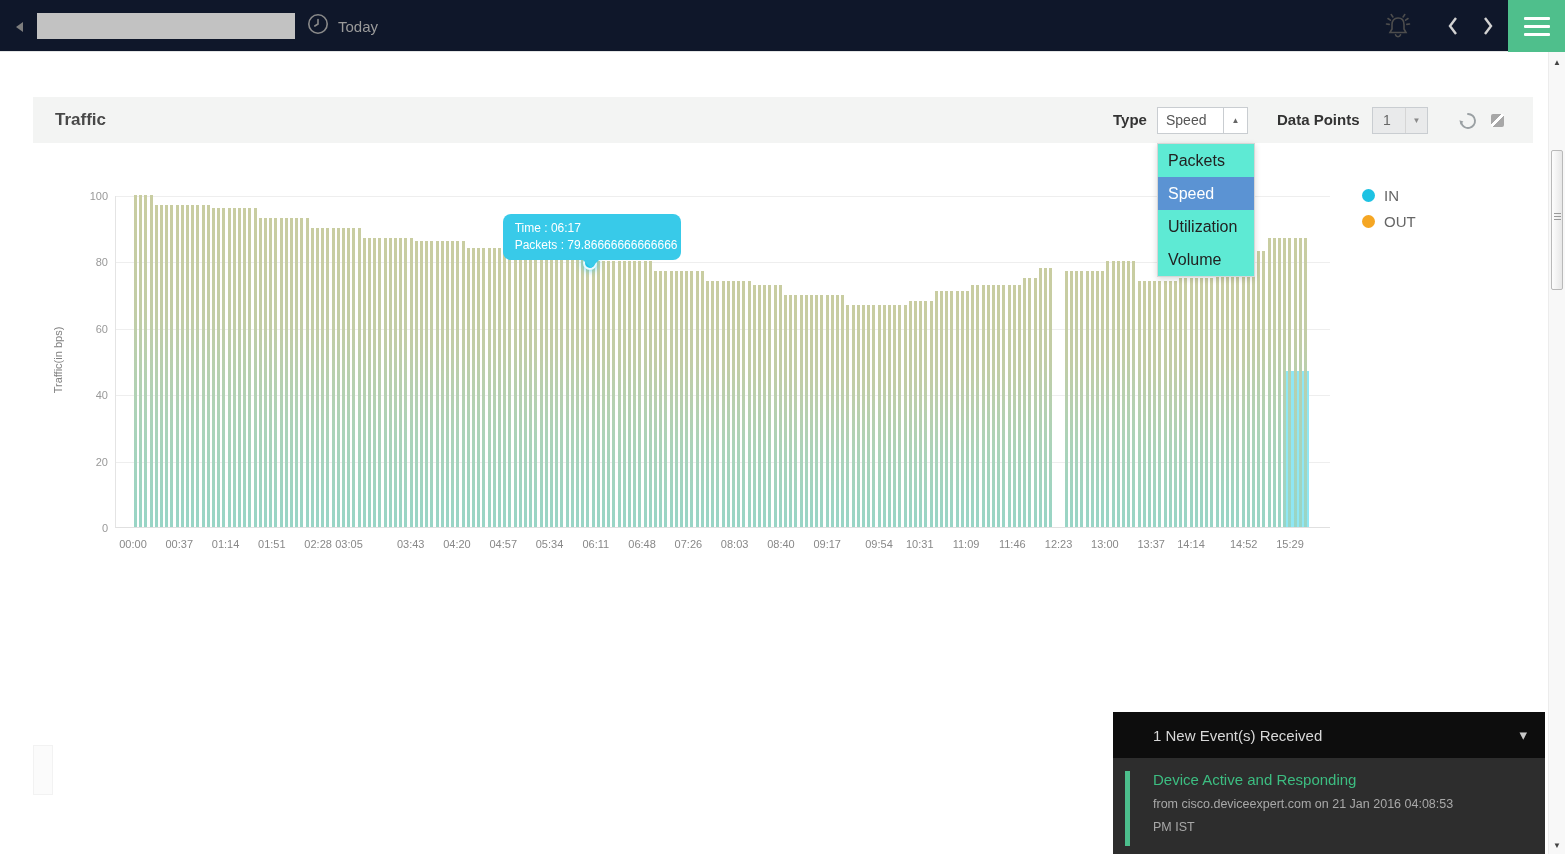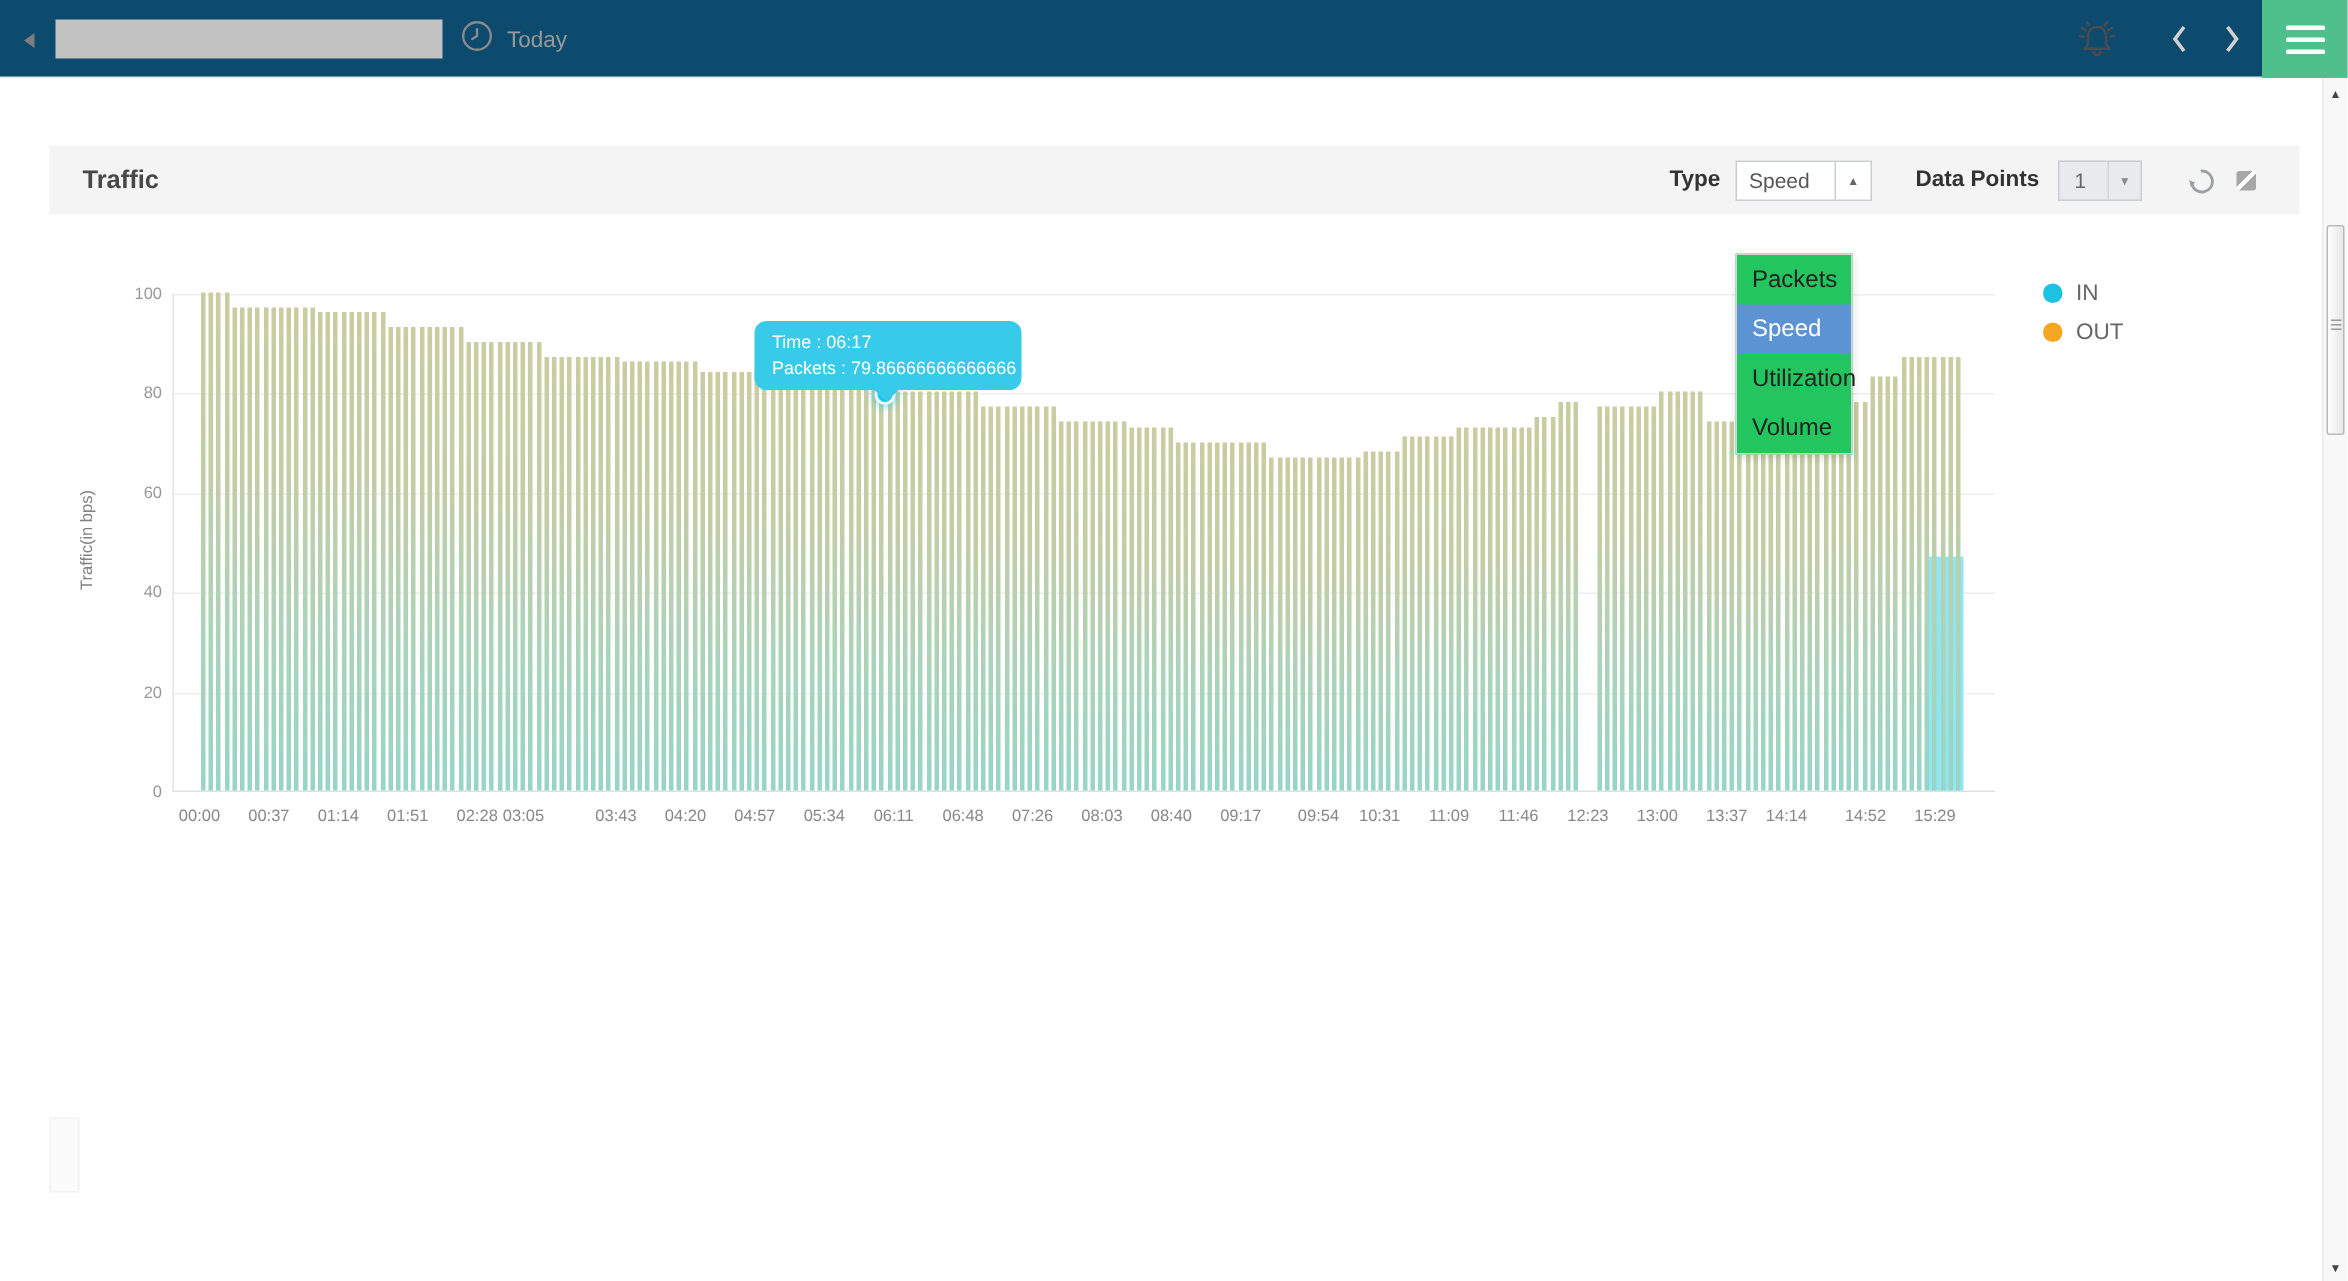--- a/index.html
+++ b/index.html
@@ -2,21 +2,21 @@
 <html><head>
 <meta charset="utf-8">
 <style>
   * { margin:0; padding:0; box-sizing:border-box; }
   html,body { width:1565px; height:854px; overflow:hidden; background:#fff;
     font-family:"Liberation Sans", sans-serif; }
   #screen { position:relative; width:1565px; height:854px; background:#fff; }
 
   
   #topbar { position:absolute; left:0; top:0; width:1565px; height:52px;
-    background:#0c4a6e; border-bottom:1px solid #e3e5e5; }
+    background:#0f172a; border-bottom:1px solid #e3e5e5; }
   #back-arrow { position:absolute; left:16px; top:22px; width:0; height:0;
     border-top:5px solid transparent; border-bottom:5px solid transparent;
     border-right:7px solid #7d7d7d; cursor:pointer; }
   #redacted-bar { position:absolute; left:37px; top:13px; width:258px; height:26px; background:#c2c2c2; }
   #daterange { position:absolute; left:306px; top:0; height:52px; display:flex; align-items:center; cursor:pointer; }
   #today-label { margin-left:8px; font-size:15px; color:#9a9a9a; }
   #bell { position:absolute; left:1381px; top:9px; width:34px; height:34px; cursor:pointer; }
   .nav-chev { position:absolute; top:10px; width:24px; height:32px; cursor:pointer; }
   #chev-prev { left:1441px; } #chev-next { left:1476px; }
   #menu-btn { position:absolute; left:1508px; top:0; width:57px; height:52px;
@@ -36,22 +36,22 @@
     line-height:25px; font-size:8px; color:#666; }
   #dp-select { left:1339px; width:56px; background:#e9eaeb; }
   #dp-select .sel-value { flex:1; padding:0 10px; line-height:25px; color:#666; }
   #dp-select .sel-caret { width:22px; border-left:1px solid #d5d5d5; text-align:center;
     line-height:25px; font-size:8px; color:#8a8a8a; }
   #refresh-btn { position:absolute; left:1425px; top:14px; width:20px; height:20px; cursor:pointer; }
   #diag-btn { position:absolute; left:1458px; top:17px; width:13px; height:13px; border-radius:2px; cursor:pointer;
     background:linear-gradient(135deg,#a7a7a7 42%,#ffffff 42%,#ffffff 56%,#a7a7a7 56%); }
 
   
-  #type-menu { position:absolute; left:1157px; top:143px; width:78px; background:#22c55e;
-    border:1px solid #d6d6d6; box-shadow:0 2px 6px rgba(0,0,0,.15); z-index:20;margin-top:26px; }
+  #type-menu { position:absolute; left:1157px; top:143px; width:98px; background:#5eead4;
+    border:1px solid #d6d6d6; box-shadow:0 2px 6px rgba(0,0,0,.15); z-index:20; }
   .menu-item { height:33px; line-height:33px; padding:0 10px; font-size:16px; color:#222; cursor:pointer; }
   .menu-item.selected { color:#fff; }
 
   
   #y-axis-title { position:absolute; left:8px; top:354px; width:100px; text-align:center;
     font-size:11px; color:#808080; transform:rotate(-90deg); }
   #plot { position:absolute; left:115px; top:196px; width:1215px; height:332px;
     border-left:1px solid #e4e4e4; border-bottom:1px solid #e0e0e0; }
   .gridline { position:absolute; left:0; width:100%; height:1px; background:#eeeeee; }
   .ylab { position:absolute; left:70px; width:38px; text-align:right; font-size:11px; color:#999;
@@ -454,20 +454,32 @@
       <div class="legend-item">
         <span class="legend-dot" style="background: rgb(29, 194, 227);"></span>
         <span class="legend-label">IN</span>
       </div>
       <div class="legend-item">
         <span class="legend-dot" style="background: rgb(245, 166, 35);"></span>
         <span class="legend-label">OUT</span>
       </div>
     </div>
 
+  <aside id="notif">
+    <div id="notif-header">
+      <span id="notif-header-text">1 New Event(s) Received</span>
+      <span id="notif-caret">▾</span>
+    </div>
+    <div id="notif-body">
+      <div id="notif-green-bar" style="background: rgb(76, 190, 140);"></div>
+      <div id="notif-title" style="color: rgb(60, 189, 129);">Device Active and Responding</div>
+      <div class="notif-detail">from cisco.deviceexpert.com on 21 Jan 2016 04:08:53</div>
+      <div class="notif-detail">PM IST</div>
+    </div>
+  </aside>
 
   <div id="scrollbar">
     <div class="scroll-arrow" id="scroll-up">▲</div>
     <div id="scroll-thumb">
       <div id="grip-box">
         <div class="grip"></div>
           <div class="grip"></div>
           <div class="grip"></div>
       </div>
     </div>

